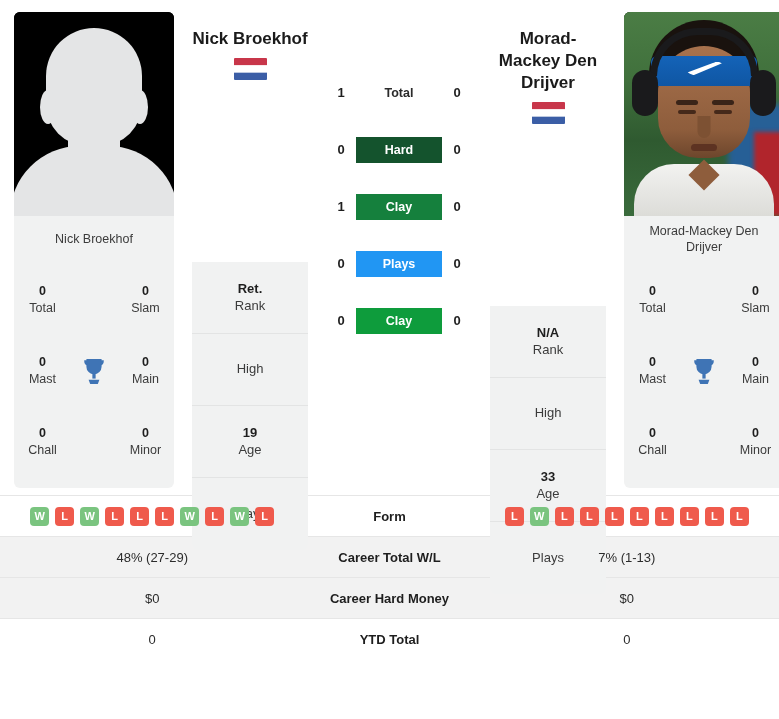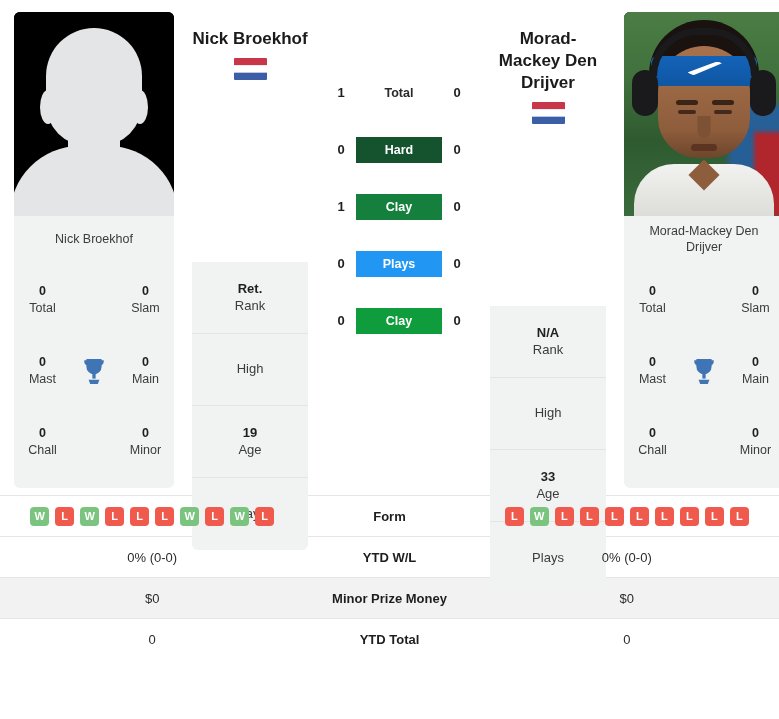--- a/index.html
+++ b/index.html
@@ -487,28 +487,28 @@
               <div class="fbadge l">L</div>
               <div class="fbadge l">L</div>
               <div class="fbadge l">L</div>
               <div class="fbadge l">L</div>
               <div class="fbadge l">L</div>
               <div class="fbadge l">L</div>
               <div class="fbadge l">L</div>
             </div>
         </td>
       </tr>
-      <tr>
-        <td class="side">0% (0-0)</td>
-        <td class="mid">YTD W/L</td>
-        <td class="side">0% (0-0)</td>
+      <tr class="alt">
+        <td class="side">48% (27-29)</td>
+        <td class="mid">Career Total W/L</td>
+        <td class="side">7% (1-13)</td>
       </tr>
       <tr class="alt">
         <td class="side">$0</td>
-        <td class="mid">Minor Prize Money</td>
+        <td class="mid">Career Hard Money</td>
         <td class="side">$0</td>
       </tr>
       <tr>
         <td class="side">0</td>
         <td class="mid">YTD Total</td>
         <td class="side">0</td>
       </tr>
     </tbody>
   </table>
 

